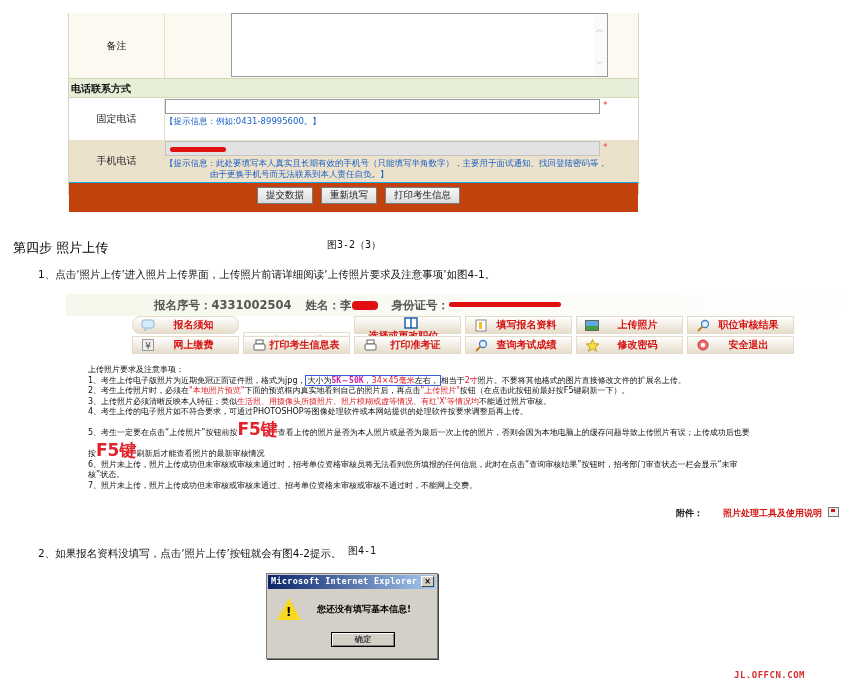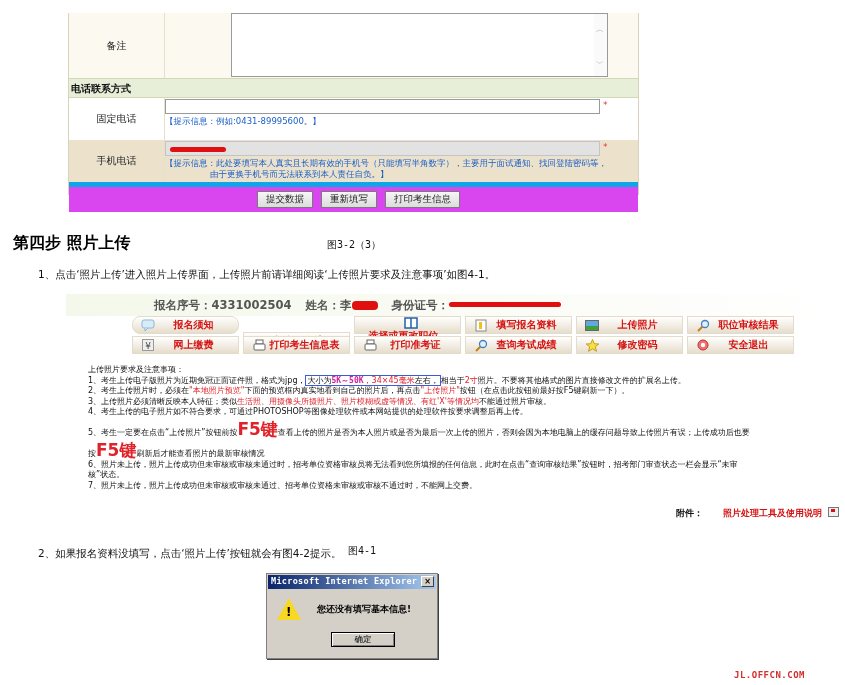--- a/index.html
+++ b/index.html
@@ -12,32 +12,32 @@
   .row .label { position: absolute; left: 0; top: 0; bottom: 0; width: 96px; display: flex; align-items: center; justify-content: center; font-size: 10px; color: #222; border-right: 1px solid #e5dfcc; }
   .row.remark { top: 0; height: 65px; background: #fbf9f0; }
   .row.remark .label { background: #fbf9f0; }
   .remark-box { position: absolute; left: 162px; top: 0; width: 377px; height: 64px; border: 1px solid #9a9a9a; background: #fff; }
   .remark-scroll { position: absolute; right: 0; top: 0; width: 13px; height: 62px; background: #fafafa; }
   .remark-scroll span { position: absolute; left: 2px; font-size: 8px; color: #b0b0b0; }
   .row.section { top: 65px; height: 20px; background: #e8efd9; border-top: 1px solid #d0d8b8; border-bottom: 1px solid #d0d8b8; }
   .row.section .title { position: absolute; left: 2px; top: 3px; font-weight: bold; font-size: 10px; color: #111; }
   .row.fixed { top: 85px; height: 42px; background: #fff; }
   .row.mobile { top: 127px; height: 42px; background: #ece2cc; }
-  .row.buttons { top: 169px; height: 30px; background: #d946ef; border-top: 5px solid #0ea5e9; }
+  .row.buttons { top: 169px; height: 30px; background: #c2410c; border-top: 1px solid #0ea5e9; }
   .field-input { position: absolute; left: 96px; top: 1px; width: 435px; height: 15px; border: 1px solid #9a9a9a; background: #fff; }
   .row.mobile .field-input { background: #e2e2e2; border-color: #c4c4c4; }
   .req { position: absolute; left: 534px; top: 2px; color: #e0393b; font-size: 9px; }
   .hint { position: absolute; left: 96px; top: 18px; color: #1a5fc8; font-size: 8.5px; line-height: 11px; white-space: nowrap; }
   .redact { position: absolute; background: #e01010; border-radius: 4px; }
   .btn-group { position: absolute; left: 0; width: 569px; top: 4px; display: flex; justify-content: center; gap: 8px; padding-left: 10px; }
   .gray-btn { height: 17px; padding: 0 8px; border: 1px solid #7a7a7a; background: linear-gradient(#f6f6f6, #dcdcdc); font-size: 9.5px; color: #222; display: flex; align-items: center; font-family: "DejaVu Sans", sans-serif; }
 
   .caption { position: absolute; font-family: "DejaVu Sans Mono", monospace; font-size: 10px; color: #111; margin-top: 23px; }
 
-  .step-title { position: absolute; left: 13px; top: 233px; font-size: 16px; font-weight: bold; color: #000; }
+  .step-title { position: absolute; left: 13px; top: 239px; font-size: 13px; font-weight: normal; color: #000; }
   .para { position: absolute; left: 38px; font-size: 10.5px; color: #111; white-space: nowrap; }
 
   
   .fig41 { position: absolute; left: 66px; top: 294px; width: 779px; height: 228px; }
   .fig41-bg { position: absolute; left: 0; top: 0; width: 779px; height: 22px; background: linear-gradient(90deg, #f4f8ea, #ffffff); }
   .info-line { position: absolute; left: 88px; top: 4px; font-size: 11.5px; font-weight: bold; color: #555; white-space: nowrap; }
   .info-line span { margin-right: 10px; }
   .menu { position: absolute; left: 66px; top: 22px; }
   .menu-btn { position: absolute; width: 107px; height: 18px; background: linear-gradient(#ffffff, #e6ddcb); border: 1px solid #e4dccb; display: flex; align-items: center; }
   .menu-btn .ic { width: 18px; height: 14px; margin-left: 6px; display: flex; align-items: center; justify-content: center; font-size: 10px; }

